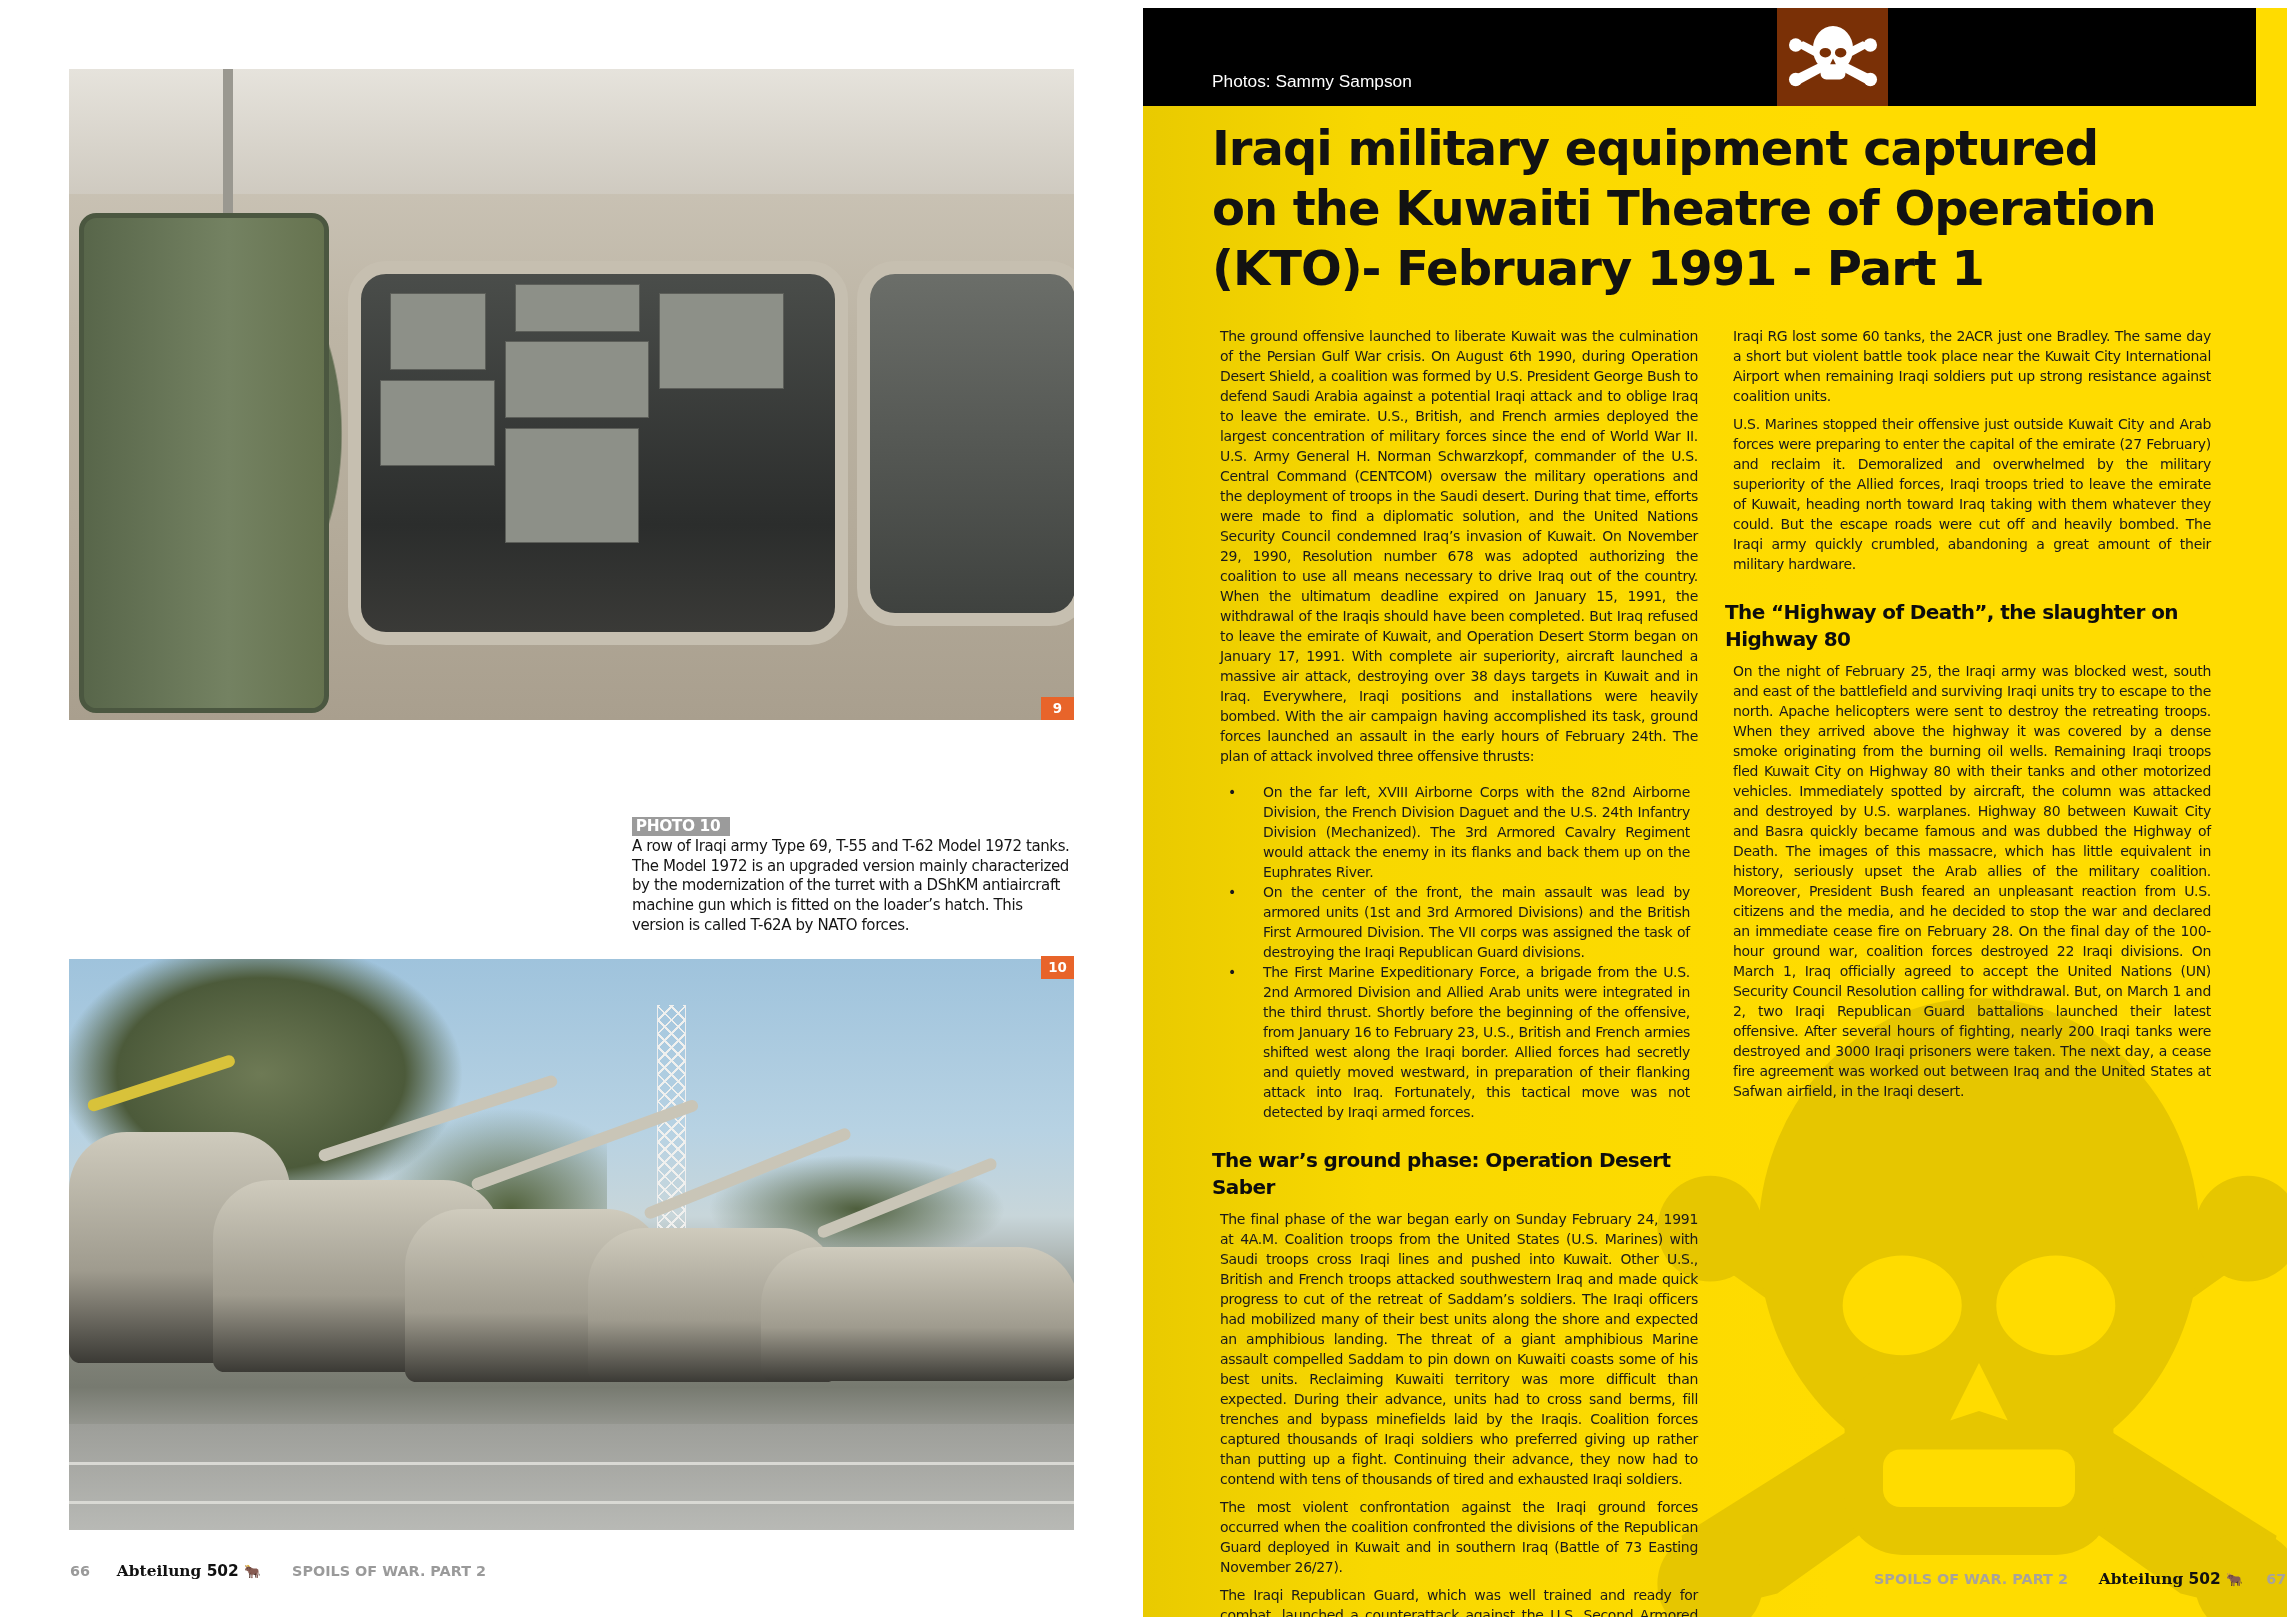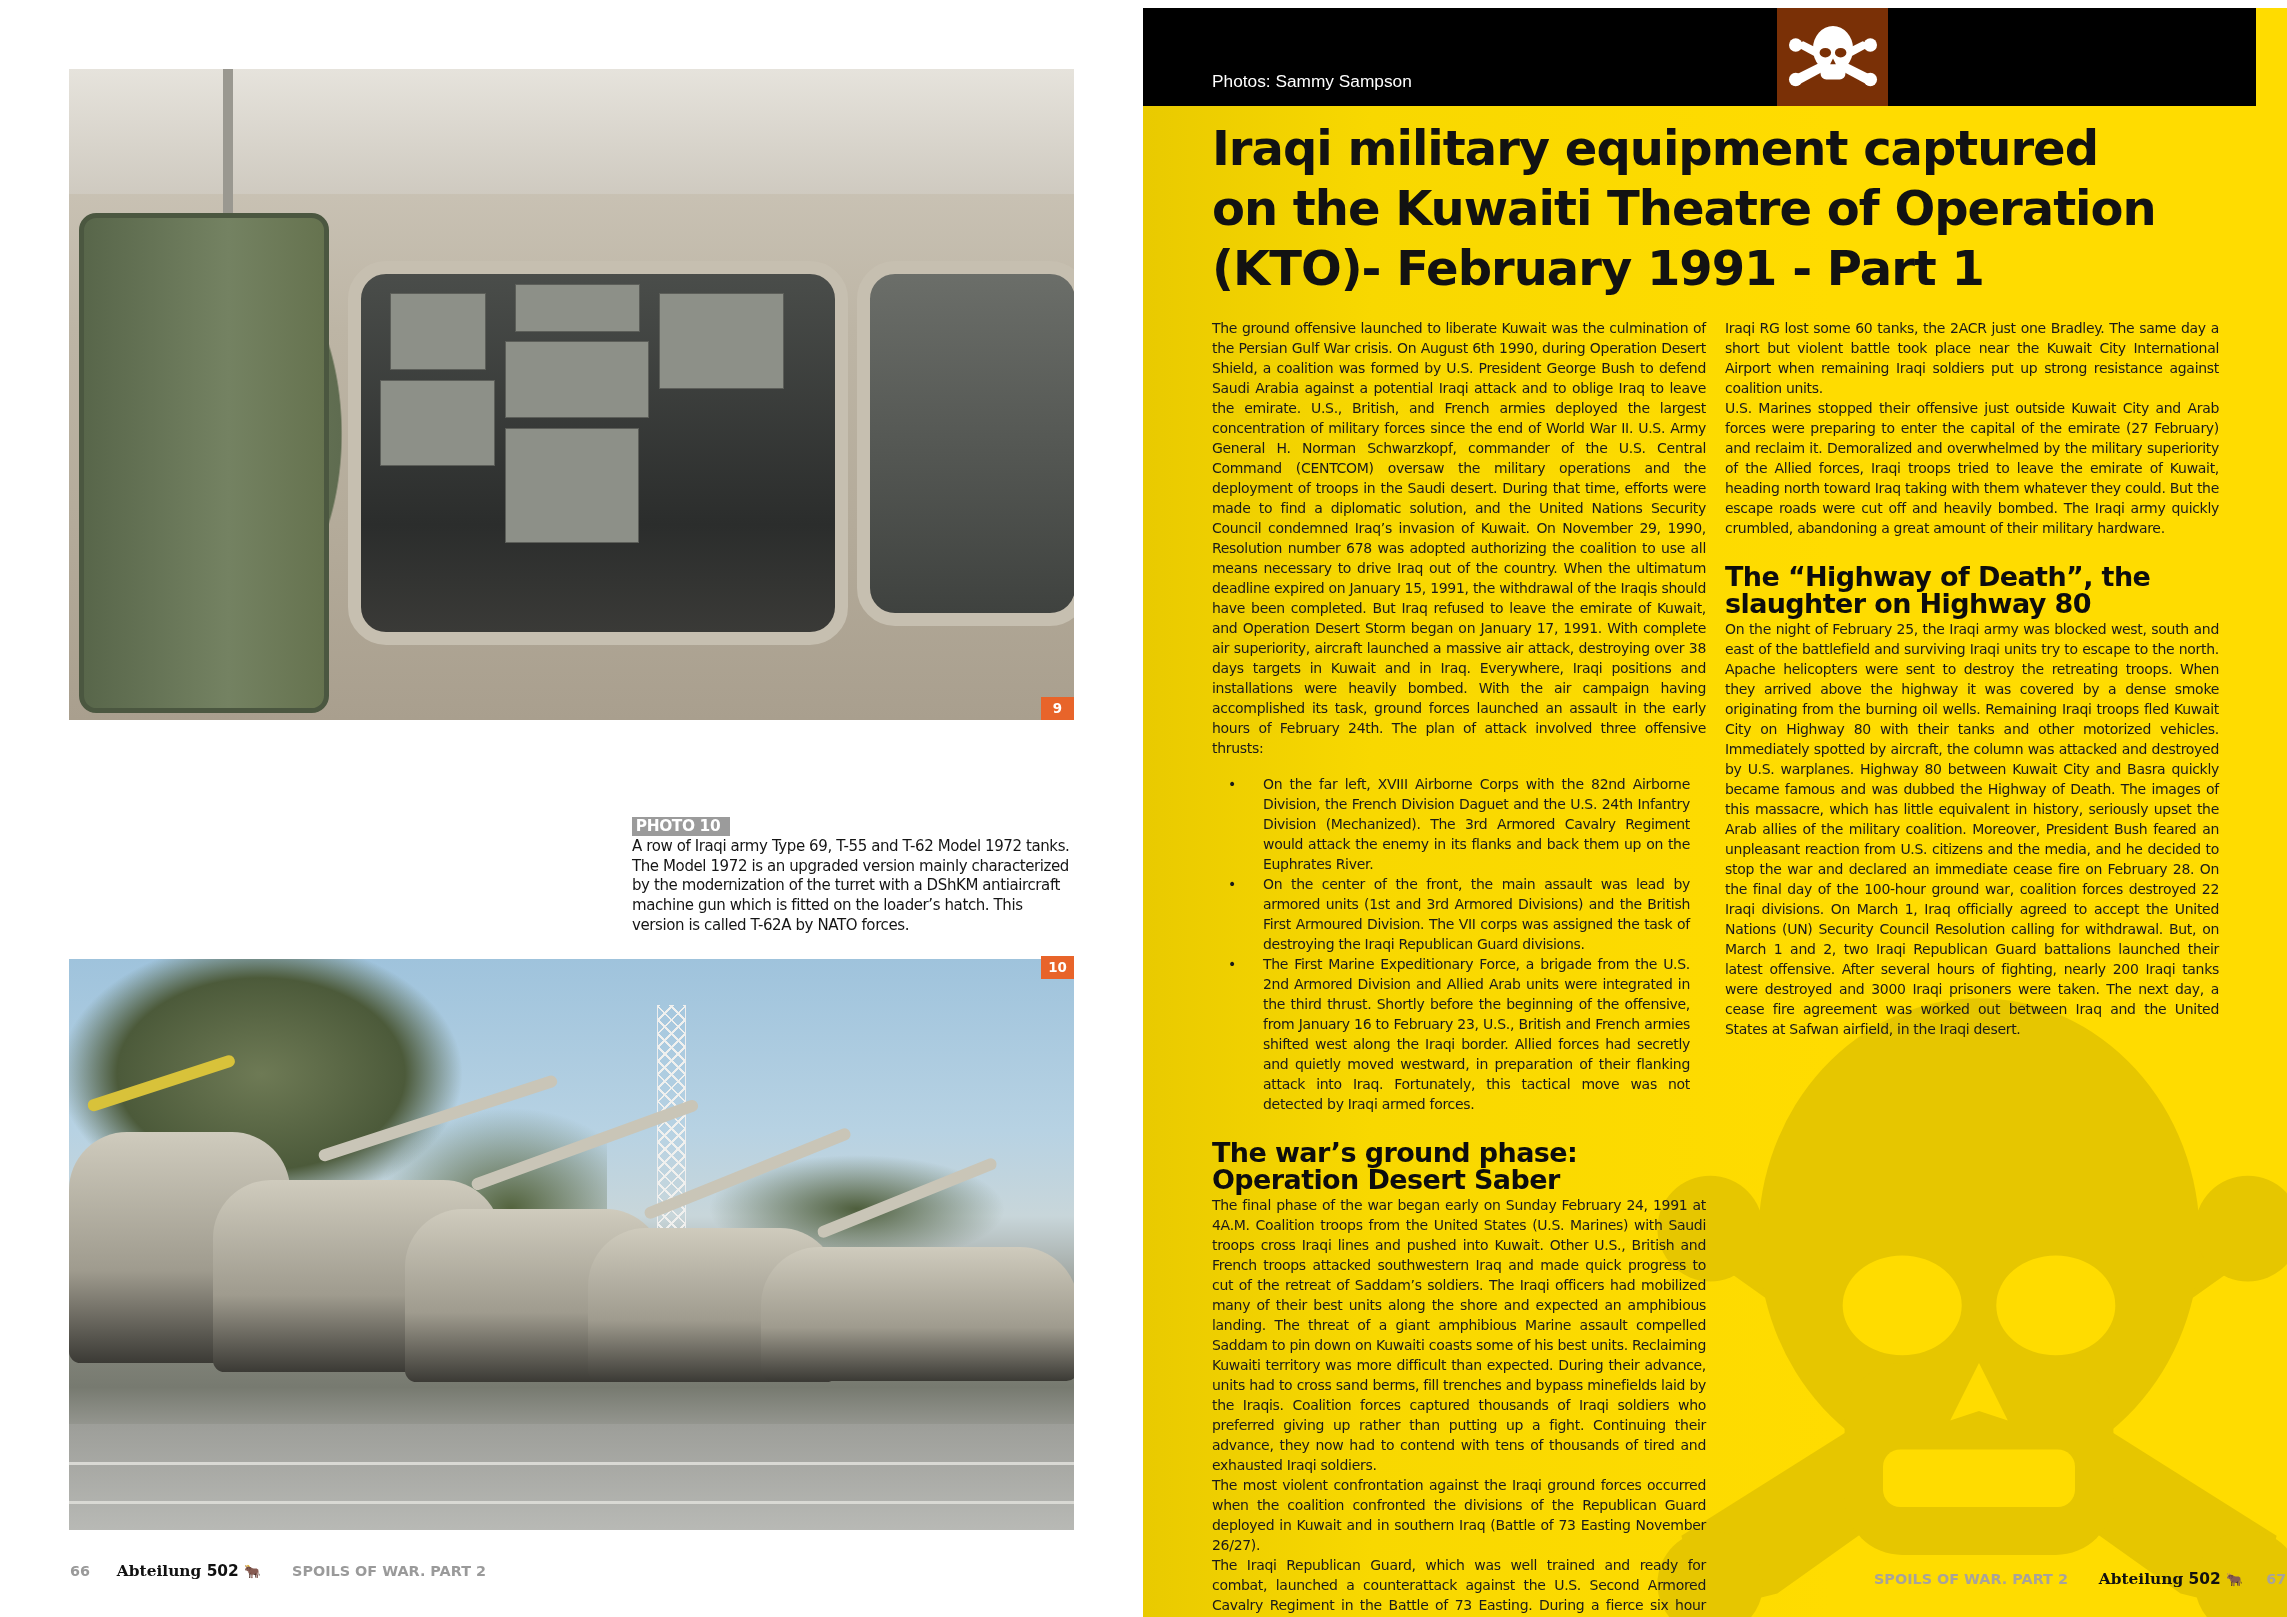--- a/index.html
+++ b/index.html
@@ -63,25 +63,25 @@
   .topbar { position: absolute; left: 0; top: 0; width: 1113px; height: 98px; background: #000; }
   .credit { position: absolute; left: 69px; top: 63px; color: #fff; font-size: 17.3px; font-family: "Liberation Sans", sans-serif; }
   .skull-box { position: absolute; left: 634px; top: 0; width: 111px; height: 98px; background: #7a3006; display:flex; align-items:center; justify-content:center; }
   .title { position: absolute; left: 69px; top: 110px; width: 961px; font-family: "DejaVu Sans", sans-serif; font-weight: bold; font-size: 48px; line-height: 60px; color: #121212; letter-spacing: -1px; }
 
   .watermark { position: absolute; left: 500px; top: 990px; width: 672px; height: 634px; }
 
   .col { position: absolute; top: 310px; width: 494px; font-family: "DejaVu Sans", sans-serif; font-size: 14px; line-height: 20px; color: #1a1a1a; text-align: justify; letter-spacing: -0.3px; }
   .col1 { left: 69px; }
   .col2 { left: 582px; }
-  .col p { margin: 0; }
+  .col p { margin: 8px; }
   .col ul { list-style: none; margin: 16px; padding: 0; }
   .col li { position: relative; padding-left: 35px; }
   .col li::before { content: "•"; position: absolute; left: 0; top: 0; }
-  .col h2 { font-family: "DejaVu Sans", sans-serif; font-weight: bold; font-size: 27px; line-height: 27px; color: #0d0d0d; text-align: left; margin: 25px 0 1.9px; letter-spacing: -0.6px; }
+  .col h2 { font-family: "DejaVu Sans", sans-serif; font-weight: bold; font-size: 20px; line-height: 27px; color: #0d0d0d; text-align: left; margin: 25px 0 1.9px; letter-spacing: -0.6px; }
 </style>
 </head>
 <body>
 
 <div class="page-left">
 
   <div class="photo photo9">
     <div class="sky"></div>
     <div class="mast"></div>
     <div class="door"></div>

